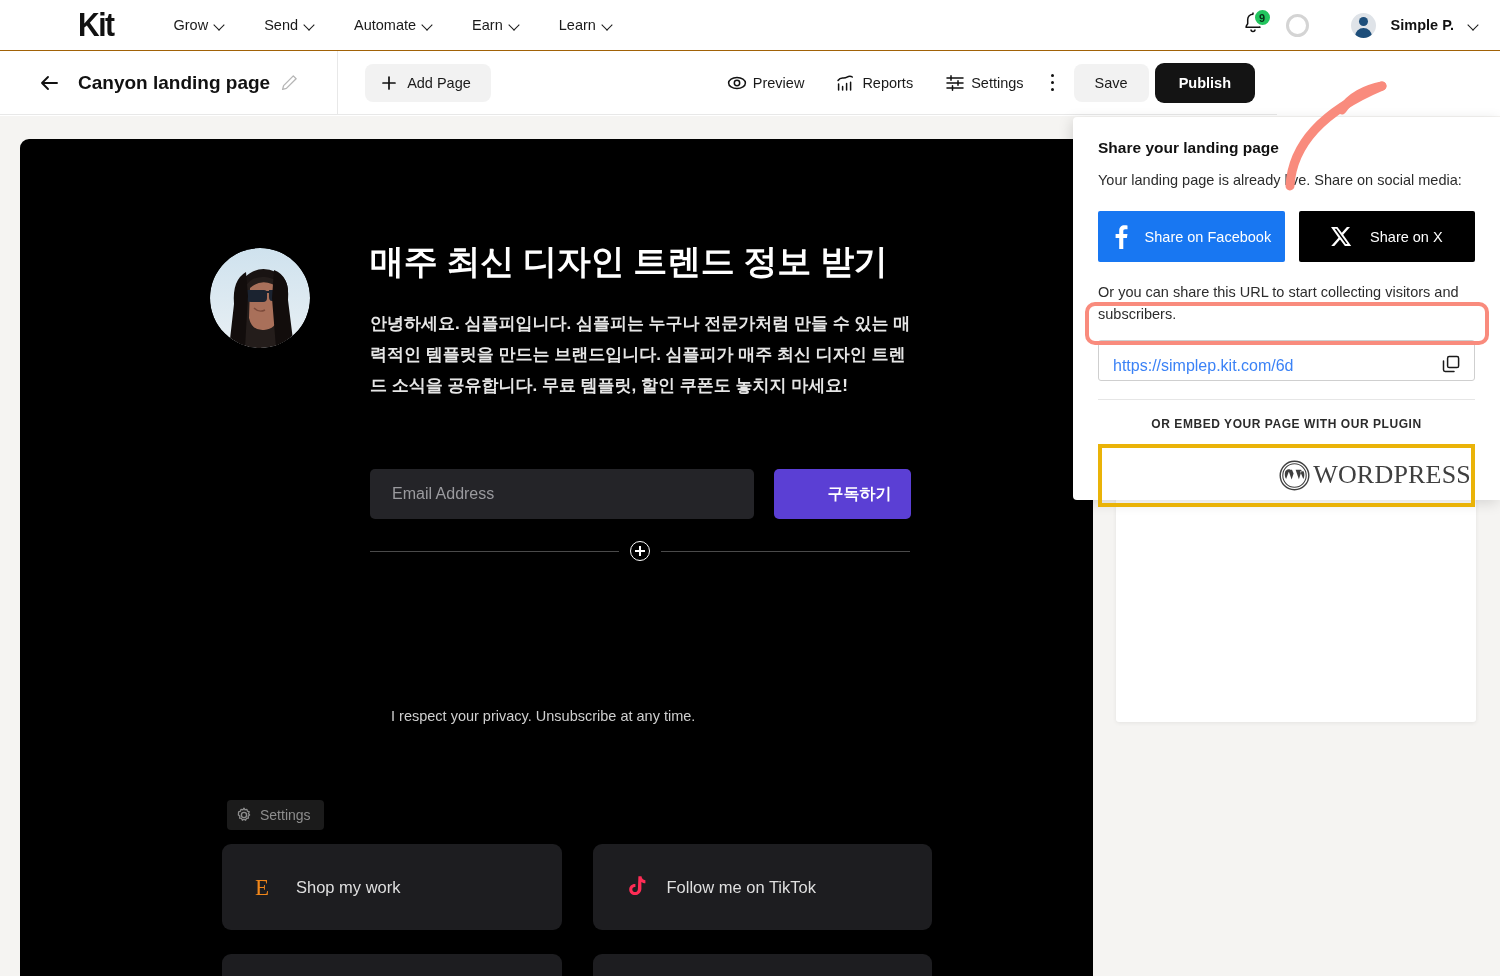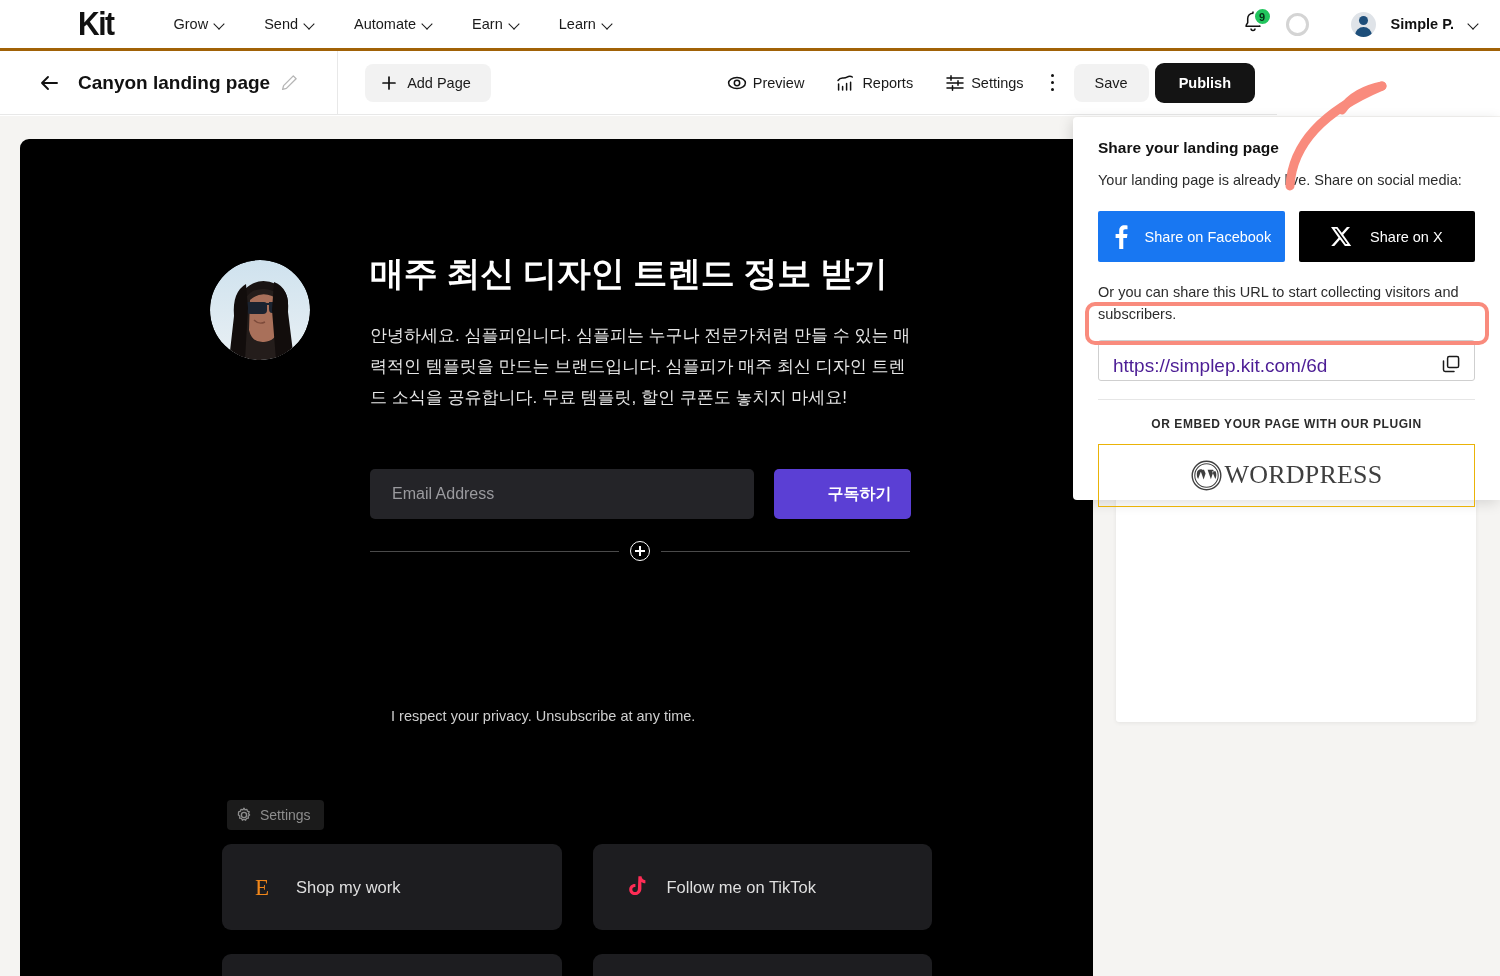--- a/index.html
+++ b/index.html
@@ -7,21 +7,21 @@
     width: 1500px; height: 976px;
     font-family: "Liberation Sans", sans-serif;
     background: #ffffff;
     overflow: hidden;
   }
   #app { position: relative; width: 1500px; height: 976px; background:#ffffff; }
 
   
   .topnav {
     position: absolute; top:0; left:0; width:1500px; height:51px;
-    background:#ffffff; border-bottom:3px solid #a16207;
+    background:#ffffff; border-bottom:1px solid #a16207;
     display:flex; align-items:center;
   }
   .brand {
     margin-left:78px; font-size:30px; font-weight:900; letter-spacing:-1.5px;
     color:#111111; font-family:"Liberation Sans", sans-serif;
     transform: scaleY(1.12);
   }
   .nav-items { display:flex; align-items:center; margin-left:60px; gap:40px; }
   .nav-item {
     display:flex; align-items:center; gap:7px;
@@ -88,32 +88,32 @@
   
   .editor-bg {
     position:absolute; top:116px; left:0; width:1500px; height:860px; background:#f5f4f2;
   }
   .lp-canvas {
     position:absolute; top:139px; left:20px; width:1073px; height:837px;
     background:#000000; border-radius:9px 9px 0 0; overflow:hidden;
   }
   .lp-inner { position:relative; width:100%; height:100%; }
 
-  .lp-hero { position:absolute; top:112px; left:190px; display:flex; gap:0; }
+  .lp-hero { position:absolute; top:100px; left:190px; display:flex; gap:0; }
   .lp-avatar {
     width:100px; height:100px; border-radius:50%; overflow:hidden; flex:0 0 100px;
     margin-top:9px;
   }
   .lp-text { margin-left:60px; width:545px; }
   .lp-h1 {
     font-size:34px; font-weight:800; color:#ffffff; line-height:1.3;
     letter-spacing:-0.3px; white-space:nowrap;
   }
   .lp-body {
-    margin-top:26px; font-size:17px; line-height:1.82; color:#e6e6e6; font-weight:400;
+    margin-top:26px; font-size:17px; line-height:1.82; color:#e6e6e6; font-weight:700;
   }
 
   .lp-form { position:absolute; top:330px; left:350px; display:flex; gap:20px; }
   .lp-email {
     width:384px; height:50px; background:#242428; border:none; border-radius:5px;
     padding:0 22px; font-size:16px; color:#9a9a9e;
     font-family:"Liberation Sans", sans-serif;
   }
   .lp-email::placeholder { color:#9a9a9e; }
   .lp-sub {
@@ -185,35 +185,35 @@
   }
   .btn-x {
     width:185px; height:51px; background:#000000; border:none; border-radius:2px;
     color:#fff; display:flex; align-items:center; justify-content:center; gap:18px;
     font-size:14.5px; cursor:pointer; font-family:"Liberation Sans", sans-serif;
   }
   .pop-url-note { margin-top:20px; font-size:14.5px; color:#2c2c2c; line-height:1.5; }
   .url-box {
     margin-top:14px; height:41px; border:1px solid #cfcfcf; border-radius:3px;
     display:flex; align-items:center; padding:12px 13px 0 14px;
-    font-size:19px; color:#4c1d95; position:relative; background:#fff;
+    font-size:16px; color:#3b82f6; position:relative; background:#fff;
   }
   .url-highlight {
     position:absolute; top:302px; left:1085px; width:404px; height:43px;
     border:4px solid #f98b7d; border-radius:10px; pointer-events:none; z-index:32;
   }
   .copy-ic { margin-left:auto; cursor:pointer; }
   .pop-sep { margin-top:18px; height:1px; background:#e6e6e6; }
   .pop-embed-label {
     margin-top:17px; text-align:center; font-size:12px; font-weight:700;
     letter-spacing:.55px; color:#2b2b2b;
   }
   .wp-box {
-    margin:13px 25px 0 25px; height:63px; border:1px solid #eab308;
-    display:flex; align-items:center; justify-content:center; cursor:pointer;
+    margin:13px 25px 0 25px; height:63px; border:4px solid #eab308;
+    display:flex; align-items:center; justify-content:flex-end; cursor:pointer;
   }
   .wp-mark { display:flex; align-items:center; gap:3px; }
   .wp-text {
     font-family:"Liberation Serif", serif; font-size:26px; color:#3f3f3f;
     letter-spacing:.2px;
   }
 
   
   .arrow-svg { position:absolute; top:78px; left:1278px; z-index:40; pointer-events:none; }
 </style>

